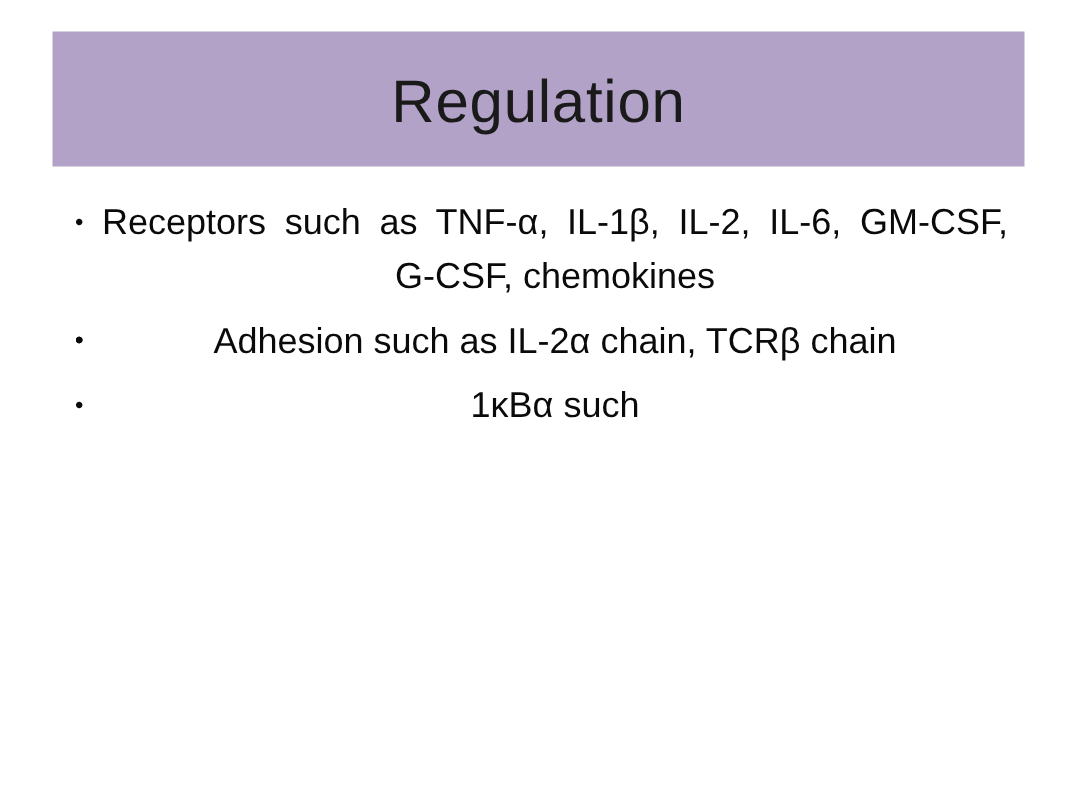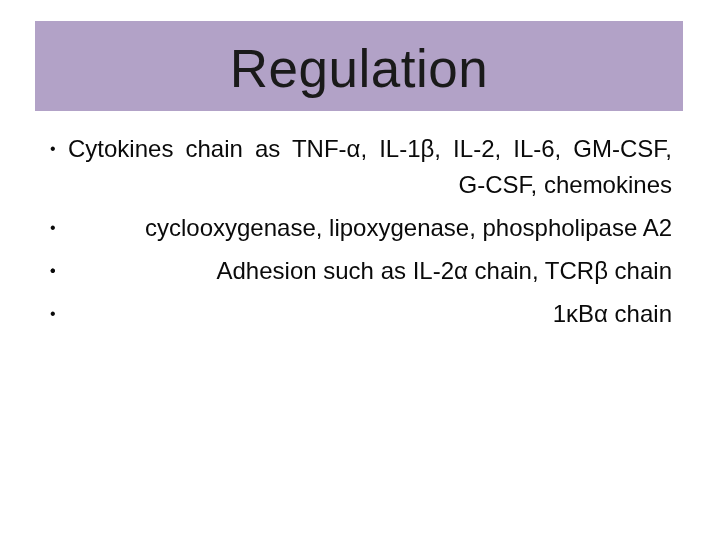--- a/index.html
+++ b/index.html
@@ -21,21 +21,21 @@
     top: 21px;
     width: 648px;
     height: 90px;
     background: #b2a2c7;
     display: flex;
     align-items: center;
     justify-content: center;
   }
   .title {
     margin: 0;
-    font-size: 53px;
+    font-size: 40px;
     font-weight: 400;
     color: #1a1a1a;
     letter-spacing: 0.5px;
     line-height: 1;
     padding-top: 4px;
   }
   .content {
     position: absolute;
     left: 50px;
     top: 131px;
@@ -52,56 +52,55 @@
   .bullet:last-child { margin-bottom: 0; }
   .marker {
     position: absolute;
     left: 0;
     top: 0;
     width: 18px;
     font-size: 16px;
     line-height: 36px;
     color: #0a0a0a;
   }
-  .bline { text-align: right; }
+  .bline { text-align: center; }
   .bline.j {
     text-align: justify;
     text-align-last: justify;
   }
 </style>
 </head>
 <body style="background: rgb(255, 255, 255);">
 
 <div class="slide" style="background: rgb(255, 255, 255);">
 
   <div class="title-band" style="background: rgb(178, 162, 199);">
     <h1 class="title" style="color: rgb(26, 26, 26);">Regulation</h1>
   </div>
 
   <div class="content" style="color: rgb(10, 10, 10);">
 
     <div class="bullet">
       <span class="marker">•</span>
-      <div class="bline j">Cytokines chain as TNF-α, IL-1β, IL-2, IL-6, GM-CSF,</div>
+      <div class="bline j">Receptors such as TNF-α, IL-1β, IL-2, IL-6, GM-CSF,</div>
       <div class="bline">G-CSF, chemokines</div>
     </div>
 
     <div class="bullet">
       <span class="marker">•</span>
-      <div class="bline">cyclooxygenase, lipoxygenase, phospholipase A2</div>
     </div>
 
     <div class="bullet">
       <span class="marker">•</span>
     </div>
 
     <div class="bullet">
       <span class="marker">•</span>
       <div class="bline">Adhesion such as IL-2α chain, TCRβ chain</div>
     </div>
 
     <div class="bullet">
       <span class="marker">•</span>
-      <div class="bline">1κBα chain</div>
+      <div class="bline">1κBα such</div>
     </div>
 
   </div>
 </div>
 
 </body></html>

